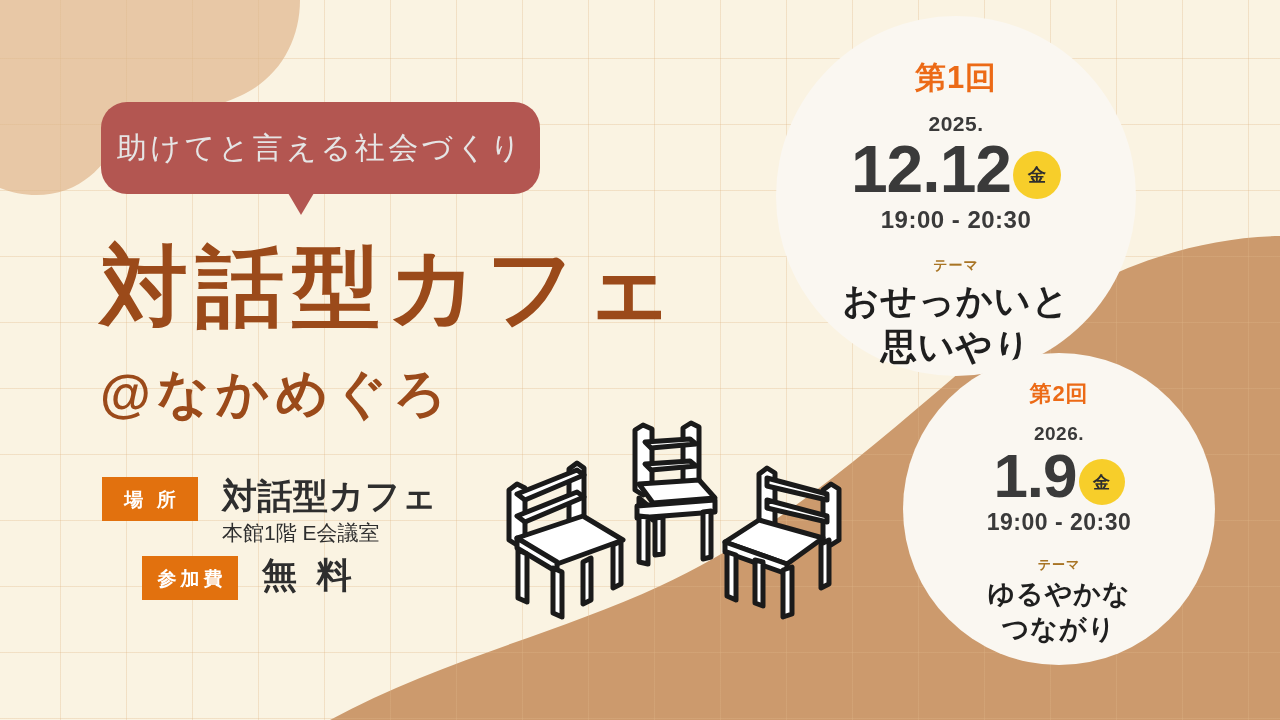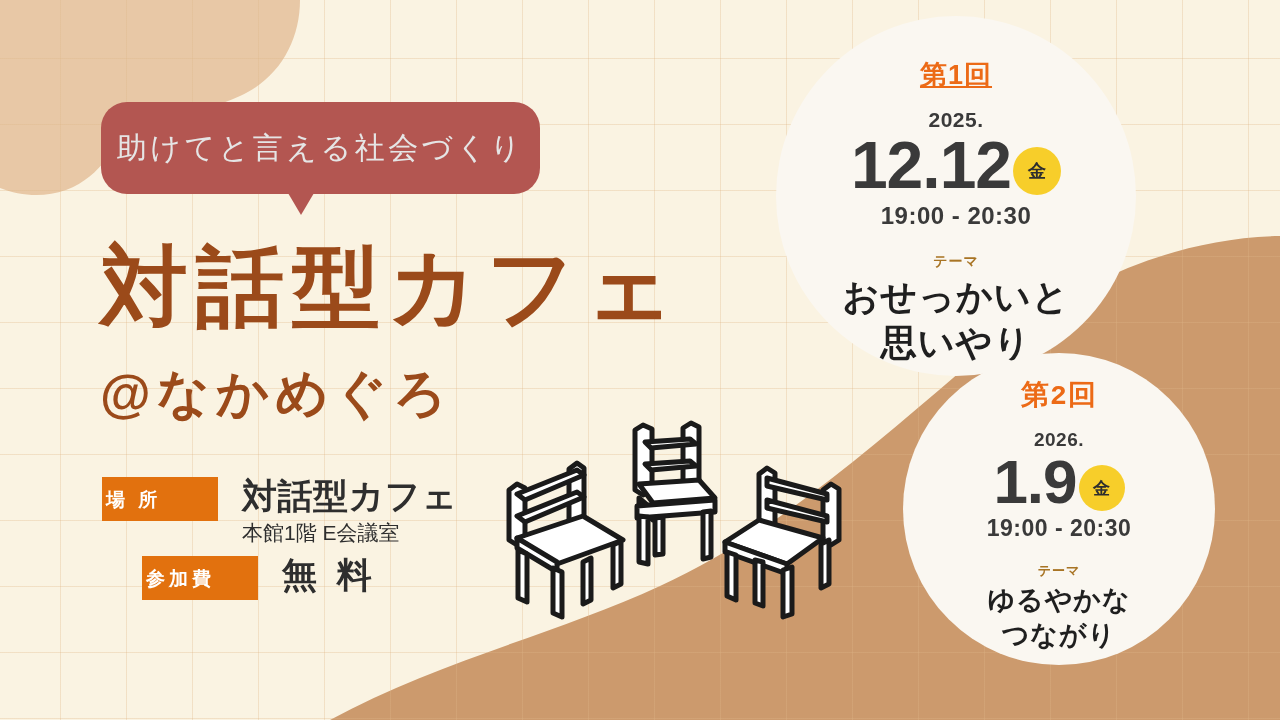--- a/index.html
+++ b/index.html
@@ -76,23 +76,23 @@
     line-height:1;
     white-space:nowrap;
   }
 
   
   .info-row { position:absolute; display:flex; align-items:flex-start; }
   .info-place { left:102px; top:477px; }
   .info-fee   { left:102px; top:556px;padding-left:40px; }
 
   .badge {
-    width:116px; height:44px;
+    width:96px; height:44px;
     background:#E2710E;
-    display:flex; align-items:center; 
+    display:flex; align-items:center; justify-content:center;
     flex:0 0 auto;
   }
   .badge-text {
     color:#FFFFFF;
     font-size:19px;
     font-weight:bold;
     letter-spacing:4px;
     line-height:1;
     padding-left:4px;
   }
@@ -127,22 +127,22 @@
   }
   .circle-1 { left:776px; top:16px; width:360px; height:360px; padding-top:46px; }
   .circle-2 { left:903px; top:353px; width:312px; height:312px; padding-top:30px; }
 
   .session-no {
     color:#EC6A16;
     font-weight:bold;
     line-height:1;
     letter-spacing:1px;
   }
-  .circle-1 .session-no { font-size:27px;text-decoration:underline; }
-  .circle-2 .session-no { font-size:28px;font-family:Liberation Mono, monospace; }
+  .circle-1 .session-no { font-size:31px; }
+  .circle-2 .session-no { font-size:22px; }
 
   .year {
     color:#3A3A3A;
     font-weight:bold;
     line-height:1;
     letter-spacing:0.5px;
   }
   .circle-1 .year { font-size:21px; margin-top:20px; }
   .circle-2 .year { font-size:19px; margin-top:19px; }
 

